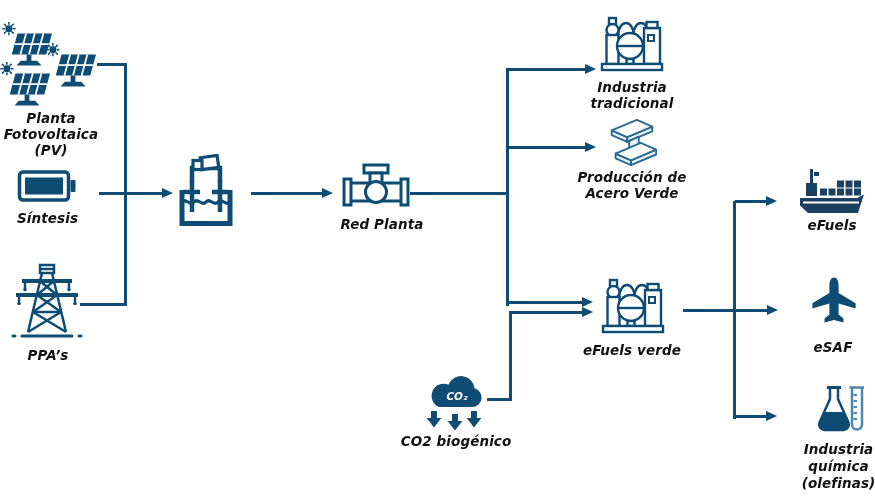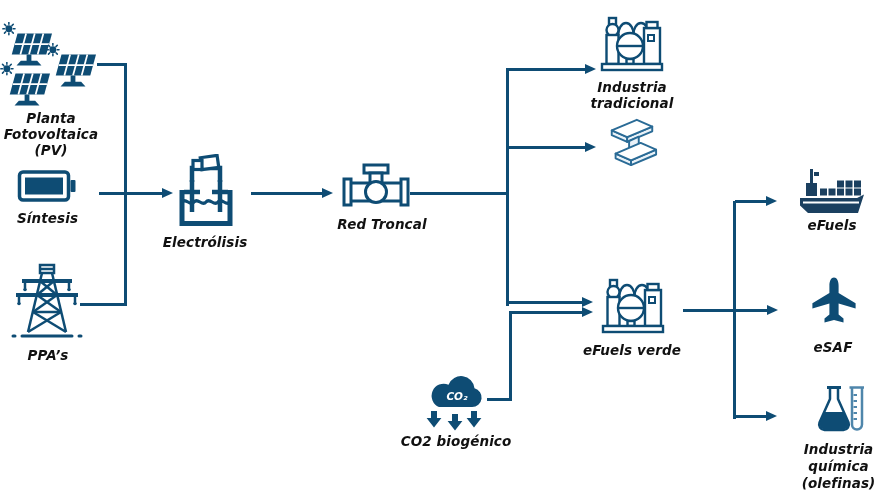--- a/index.html
+++ b/index.html
@@ -279,33 +279,34 @@
   </div>
 
   <div class="lbl" style="left:0px;top:210px;width:95px">
     <span>Síntesis</span>
   </div>
 
   <div class="lbl" style="left:6px;top:347px;width:84px">
     <span>PPA’s</span>
   </div>
 
-  <div class="lbl" style="left:150px;top:234px;width:110px">
-    <span>Electrólisis</span>
-  </div>
 
   <div class="lbl lh25" style="left:328px;top:212px;width:108px">
-    <span>Red Troncal</span>
+    <span>Red Planta</span>
   </div>
 
   <div class="lbl" style="left:574px;top:79px;width:116px">
     <span>Industria</span>
     <span>tradicional</span>
   </div>
 
+  <div class="lbl" style="left:566px;top:169px;width:132px">
+    <span>Producción de</span>
+    <span>Acero Verde</span>
+  </div>
 
   <div class="lbl lh24" style="left:562px;top:338px;width:140px">
     <span>eFuels verde</span>
   </div>
 
   <div class="lbl" style="left:394px;top:433px;width:124px">
     <span>CO2 biogénico</span>
   </div>
 
   <div class="lbl" style="left:789px;top:217px;width:86px">

